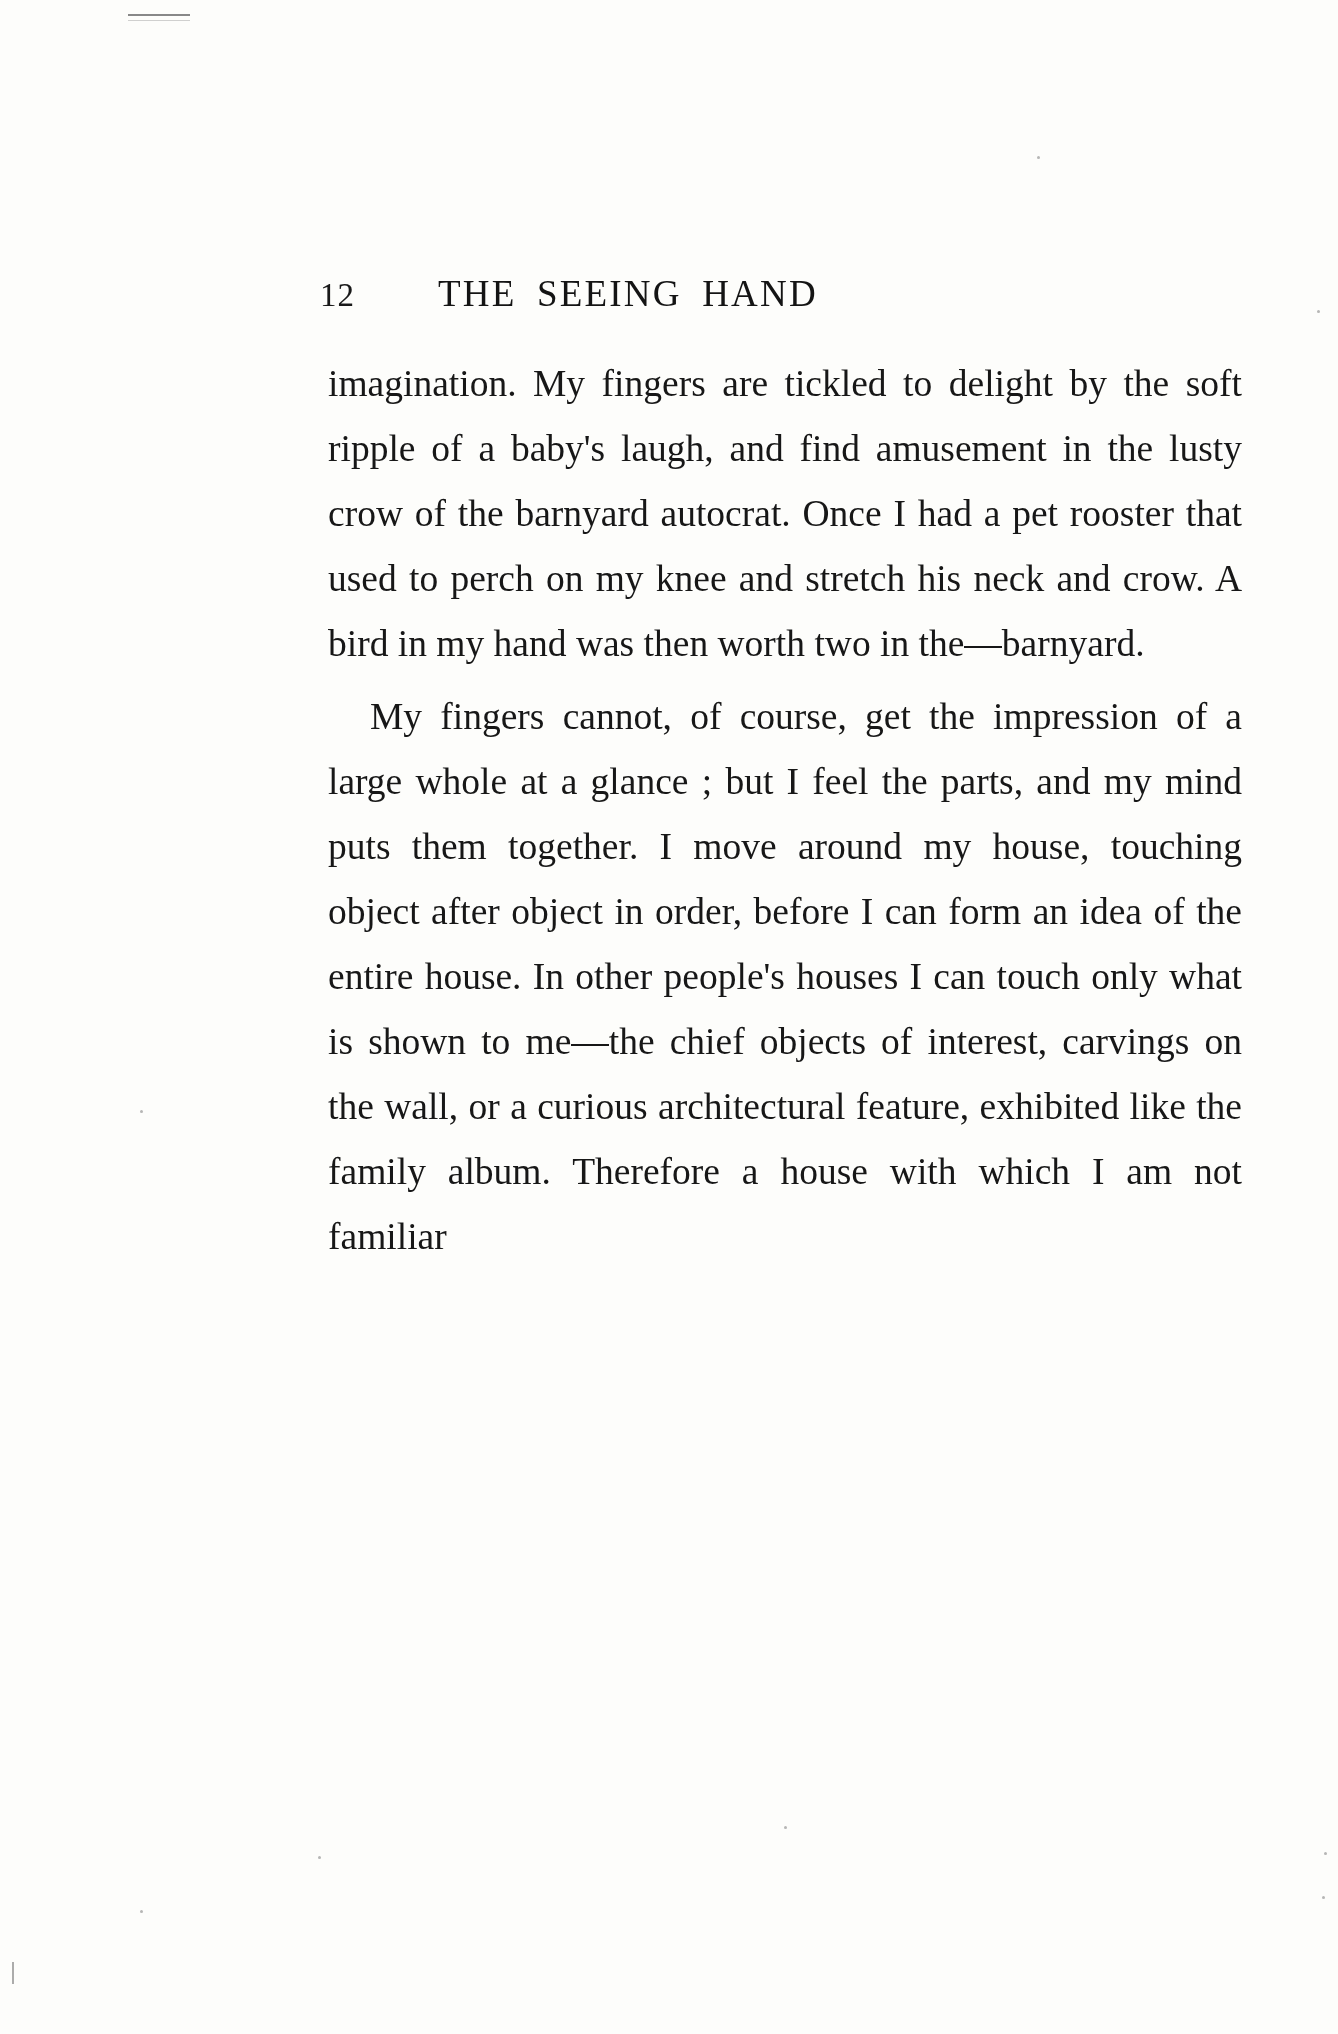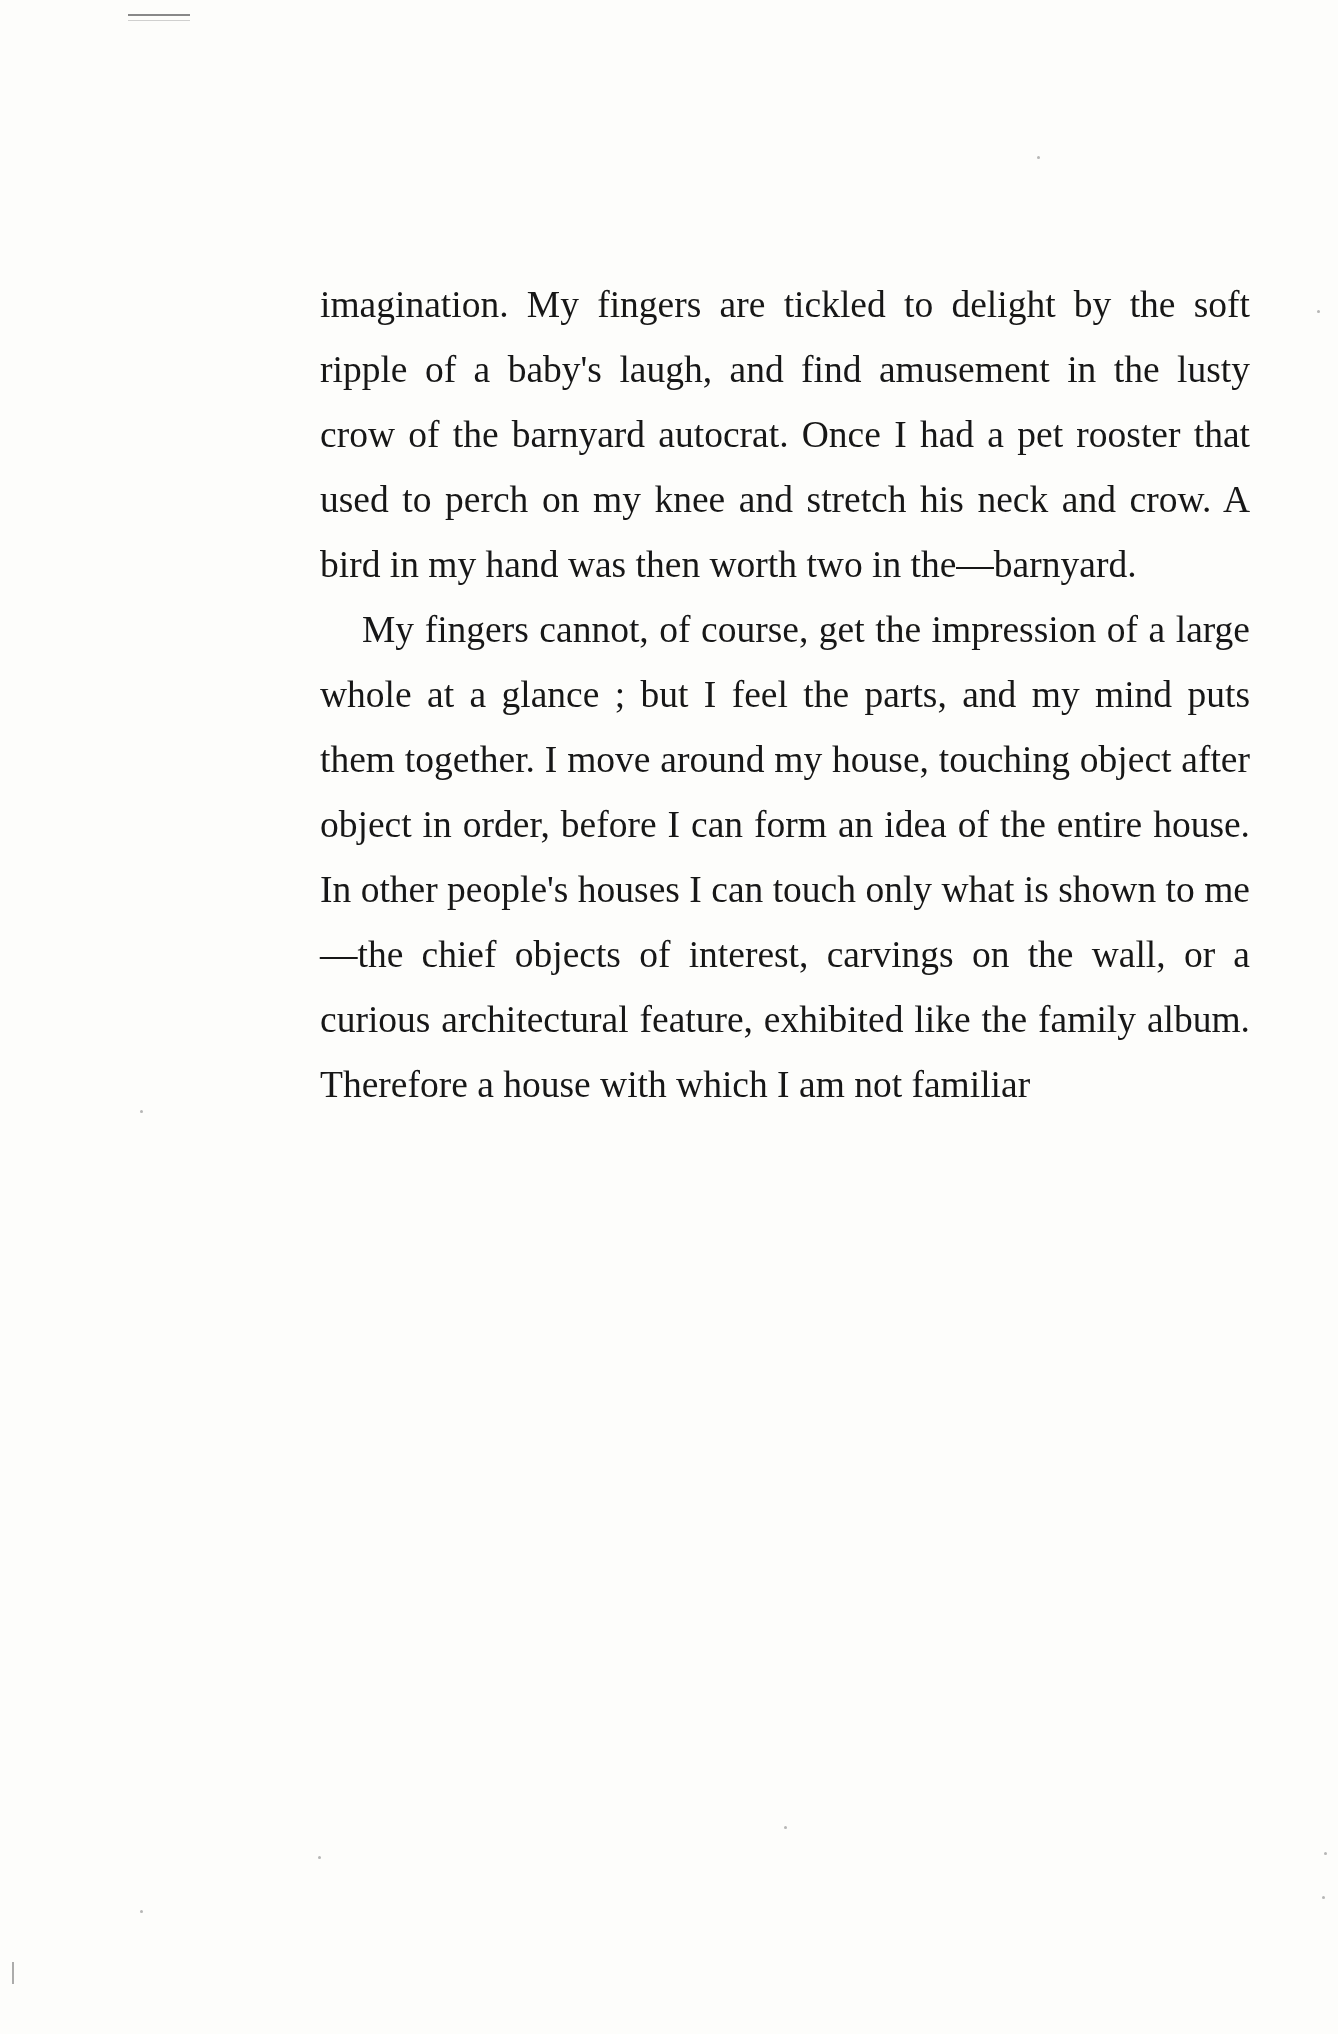--- a/index.html
+++ b/index.html
@@ -89,21 +89,21 @@
     color: #191919;
   }
   .running-head {
     font-size: 37px;
     letter-spacing: 2.2px;
     color: #141414;
     word-spacing: 9px;
   }
 
   p.body-par {
-    margin: 0;
+    margin: 8px;
     font-size: 37.5px;
     line-height: 65px;
     text-align: justify;
     text-justify: inter-word;
     color: #171717;
     hyphens: manual;
   }
   p.body-par + p.body-par {
     text-indent: 42px;
     font-family: Liberation Serif, serif;
@@ -121,18 +121,22 @@
   <div class="speck s2"></div>
   <div class="speck s3"></div>
   <div class="speck s4"></div>
   <div class="speck s5"></div>
   <div class="speck s6"></div>
   <div class="speck s7"></div>
   <div class="speck s8"></div>
 
   <div class="content">
 
+    <div class="header-line">
+      <span class="folio">12</span>
+      <span class="running-head">THE  SEEING  HAND</span>
+    </div>
 
     <p class="body-par">imagination. My fingers are tickled to delight by the soft ripple of a baby's laugh, and find amusement in the lusty crow of the barnyard autocrat. Once I had a pet rooster that used to perch on my knee and stretch his neck and crow. A bird in my hand was then worth two in the—barnyard.</p>
     <p class="body-par">My fingers cannot, of course, get the impression of a large whole at a glance ; but I feel the parts, and my mind puts them together. I move around my house, touching object after object in order, before I can form an idea of the entire house. In other people's houses I can touch only what is shown to me—the chief objects of interest, carvings on the wall, or a curious architectural feature, exhibited like the family album. Therefore a house with which I am not familiar</p>
 
   </div>
 </div>
 
 </body></html>

